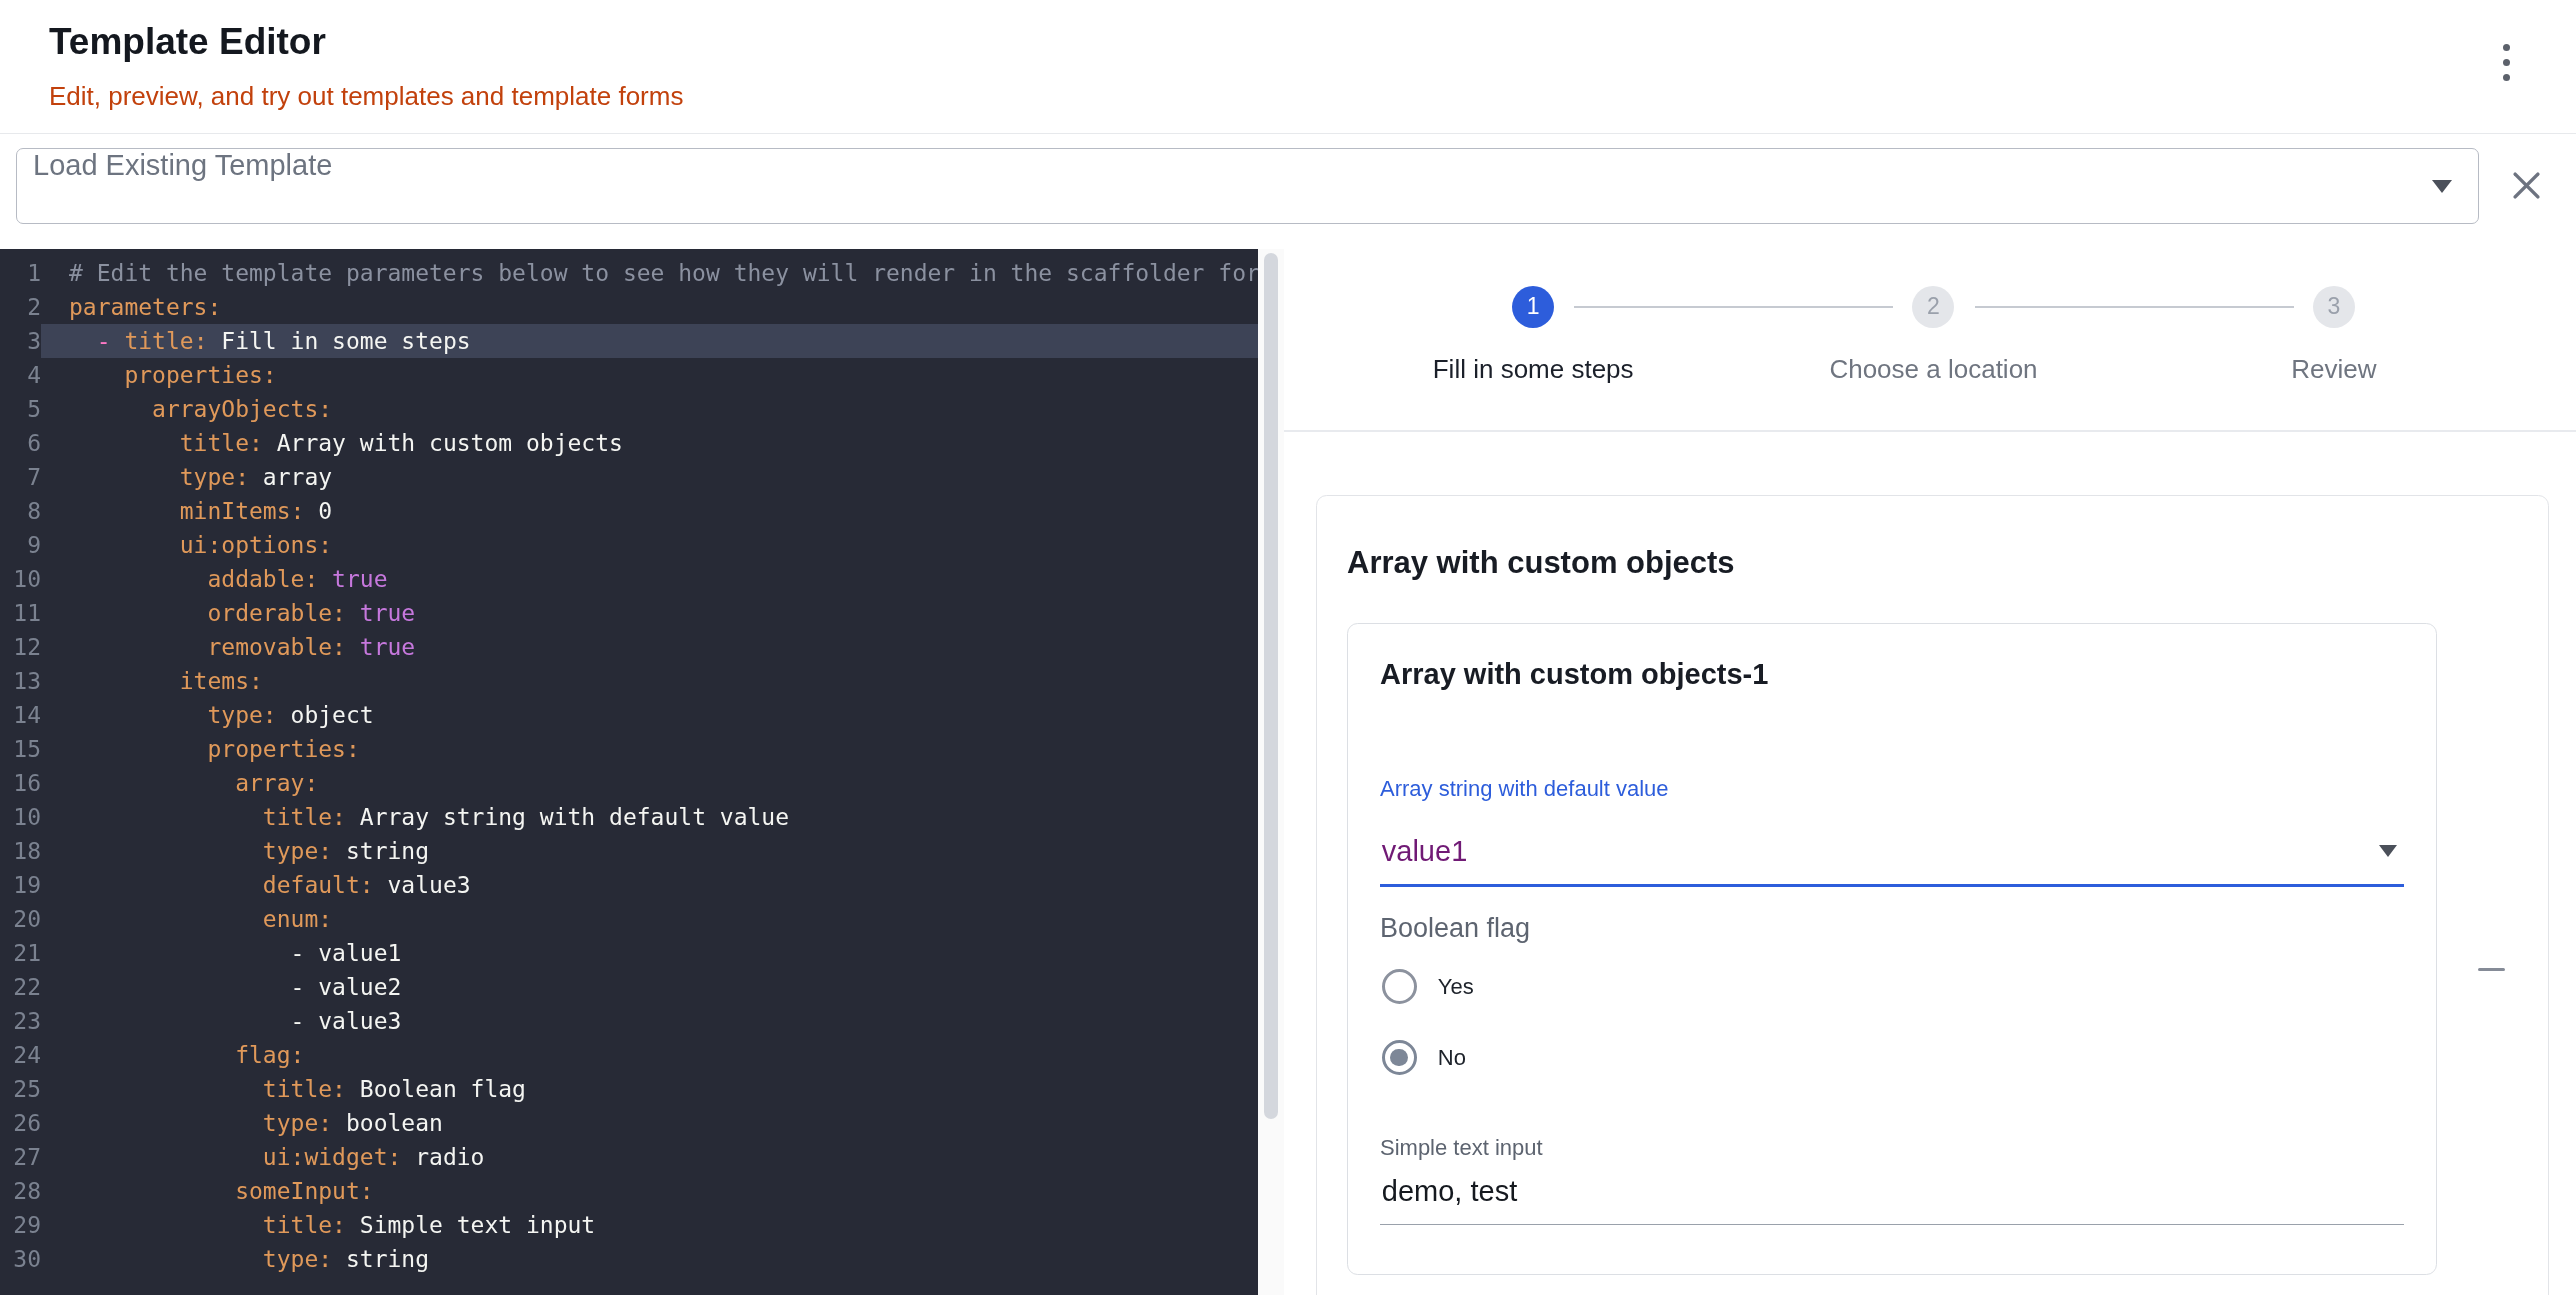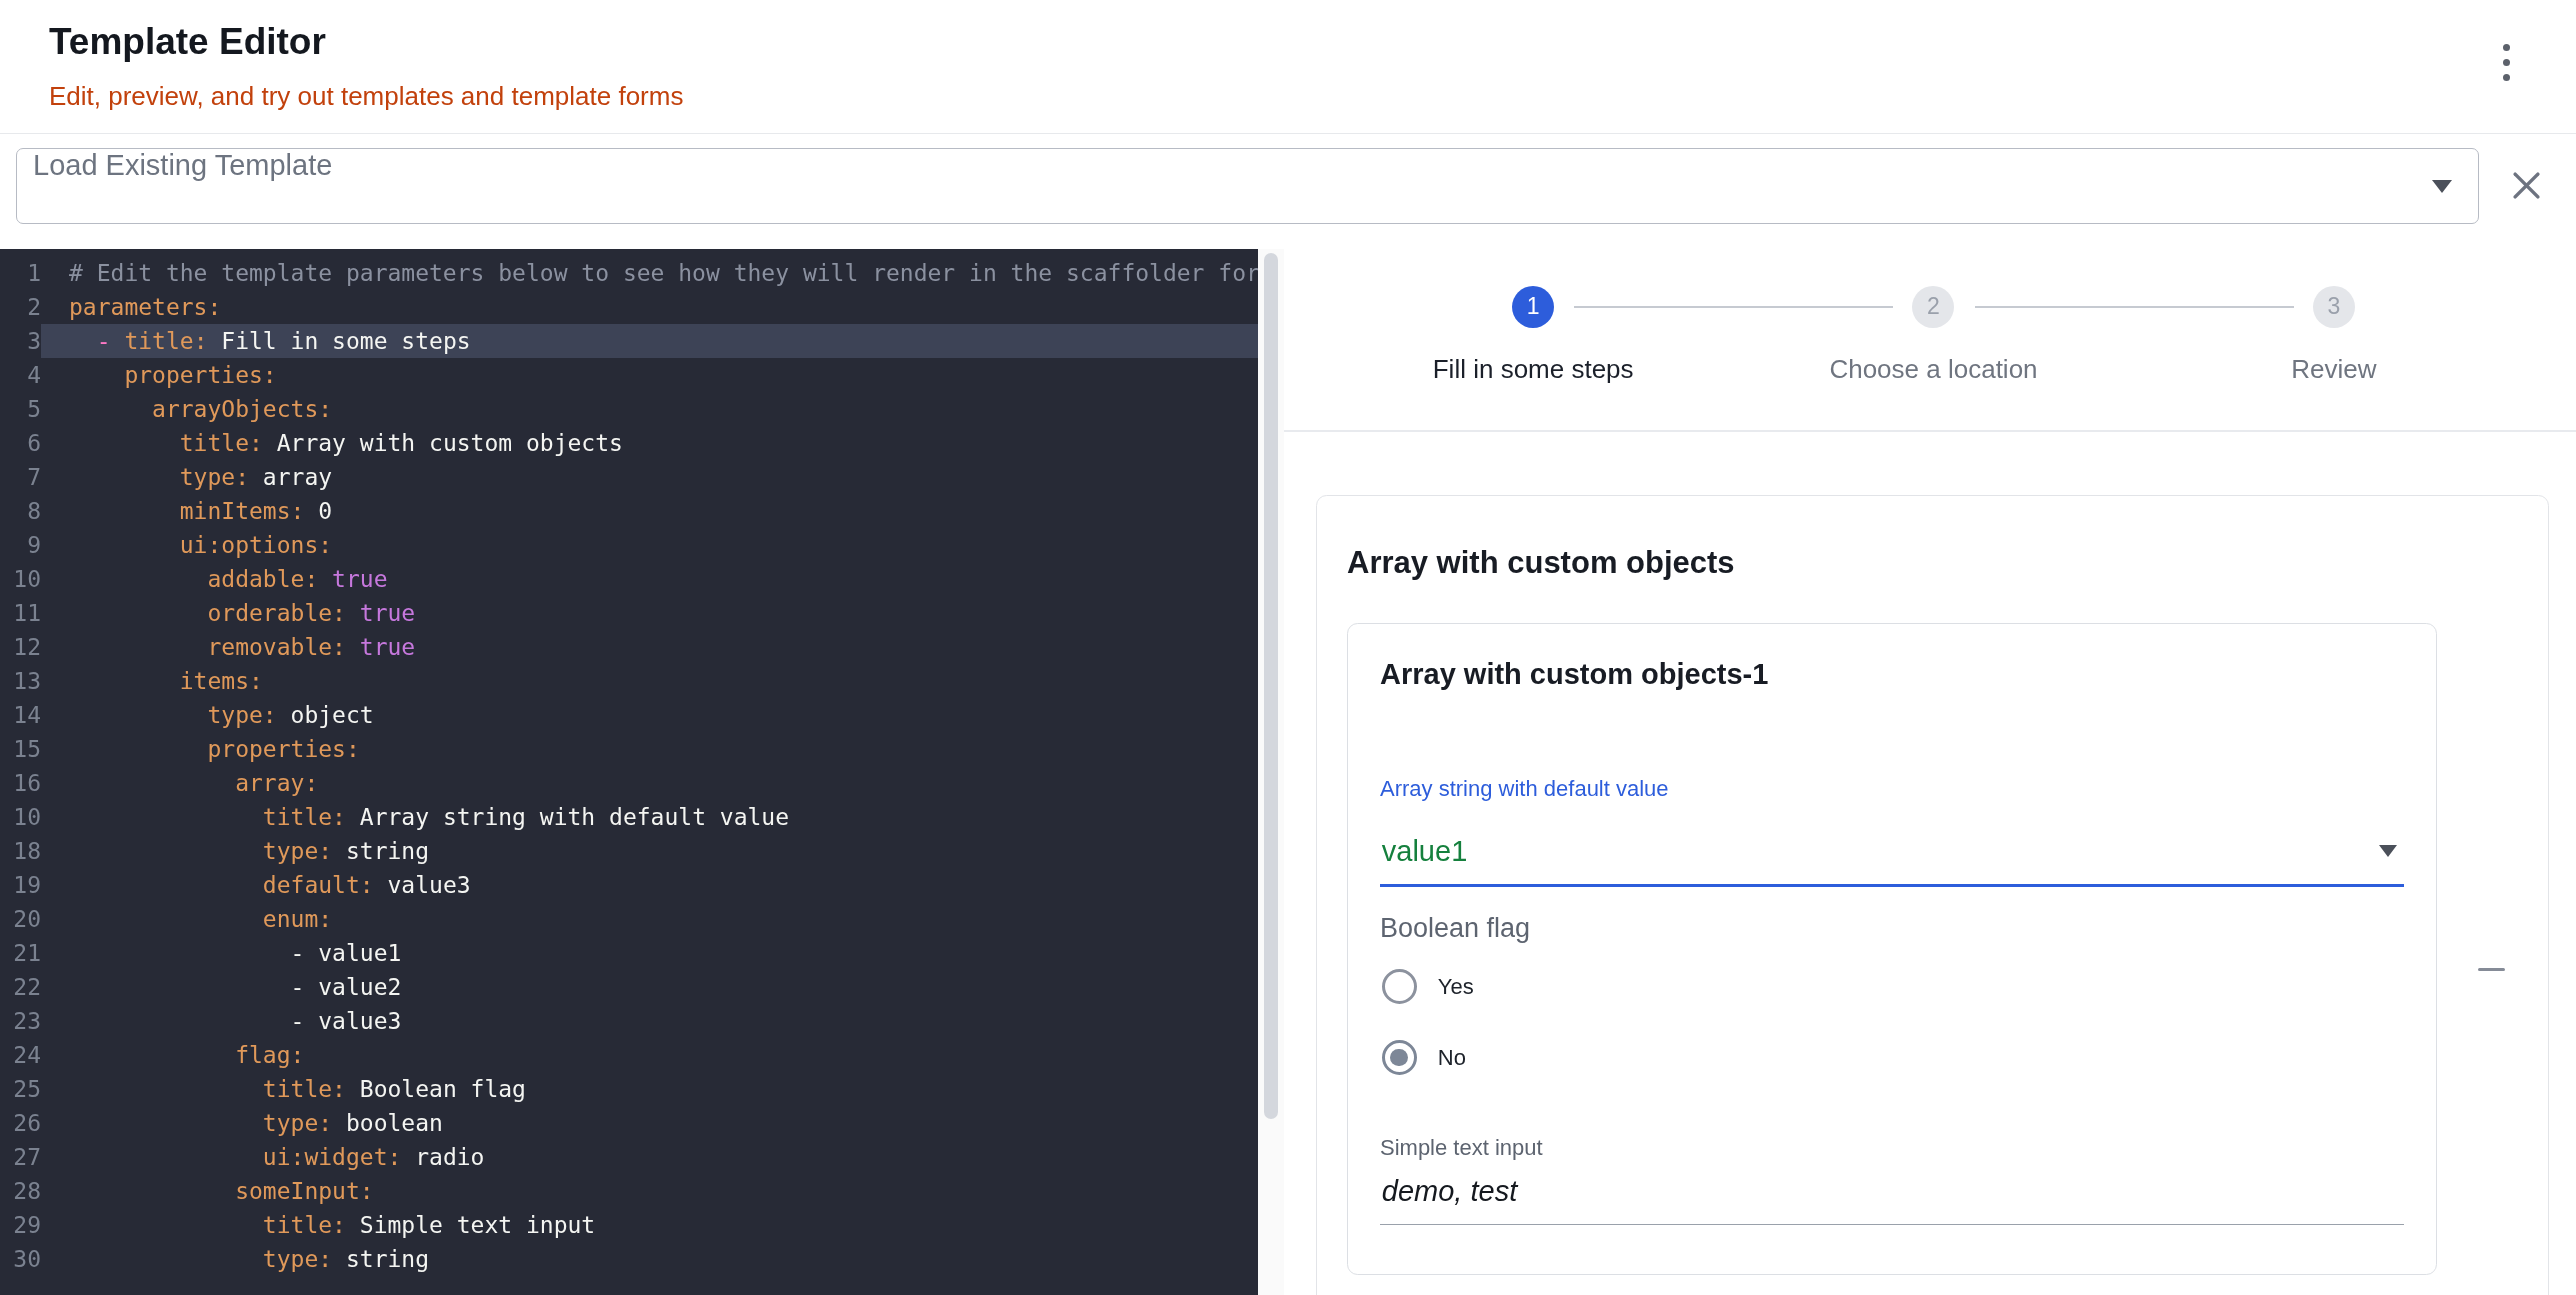--- a/index.html
+++ b/index.html
@@ -54,34 +54,34 @@
   .pdivider{position:absolute;left:0;right:0;top:181px;height:1.8px;background:#e8eaee;}
 
   .card{position:absolute;left:32px;top:246px;width:1233px;height:901px;border:1.8px solid #e2e4e8;border-radius:10.6px;padding:49px 30px 35px;background:#fff;}
   .section-title{font-size:31px;font-weight:700;color:#181c24;}
 
   .item-card{position:relative;margin-top:42px;width:1090px;height:652px;border:1.8px solid #dcdfe4;border-radius:10.6px;padding:25px 32px;background:#fff;}
   .item-title{font-size:29px;font-weight:700;color:#181c24;margin-top:8.8px;}
 
   .field-select{margin-top:85px;}
   .field-label-blue{font-size:22px;color:var(--accent,#2d5ddb);display:block;}
-  .select-control{position:relative;height:78px;margin-top:7px;display:flex;align-items:flex-end;padding:0 1.8px 16px;font-size:29px;color:#15803d;border-bottom:3.5px solid var(--accent,#2d5ddb);cursor:pointer;}
+  .select-control{position:relative;height:78px;margin-top:7px;display:flex;align-items:flex-end;padding:0 1.8px 16px;font-size:29px;color:#701a75;border-bottom:3.5px solid var(--accent,#2d5ddb);cursor:pointer;}
   .select-control .caret{position:absolute;right:7px;bottom:26.5px;width:0;height:0;border-left:9.7px solid transparent;border-right:9.7px solid transparent;border-top:12.4px solid #4b505a;}
 
   .field-radio{margin-top:26.5px;}
   .field-label-gray{font-size:27px;color:#5d6470;display:block;margin-bottom:7px;}
   .radio-row{display:flex;align-items:center;height:71px;cursor:pointer;}
   .radio-circle{width:35px;height:35px;border-radius:50%;border:3.5px solid #8c929e;flex:none;position:relative;margin-left:1.8px;}
   .radio-row.checked .radio-circle{border-color:var(--radio-selected,#7d8797);}
   .radio-row.checked .radio-circle::after{content:"";position:absolute;left:5.3px;top:5.3px;width:17.7px;height:17.7px;border-radius:50%;background:var(--radio-selected,#7d8797);}
   .radio-label{font-size:22px;color:#1d222a;margin-left:21px;}
 
   .field-text{margin-top:42px;}
   .field-label-small{font-size:22px;color:#5d6470;display:block;}
-  .text-control{font-size:29px;color:#15191f;padding:14px 1.8px 16px;border-bottom:1.8px solid #9aa1ab;cursor:text;font-style:italic;}
+  .text-control{font-size:29px;color:#15191f;padding:14px 1.8px 16px;border-bottom:1.8px solid #9aa1ab;cursor:text;}
 
   .remove-btn{position:absolute;right:32px;top:449px;width:49px;height:49px;border:none;background:none;cursor:pointer;display:flex;align-items:center;justify-content:center;}
   .minus-icon{display:block;width:26.5px;height:3.5px;background:#858b97;border-radius:1.8px;}
 </style>
 </head>
 <body>
 
 <div class="header">
   <h1 class="page-title">Template Editor</h1>
   <p class="page-subtitle">Edit, preview, and try out templates and template forms</p>

